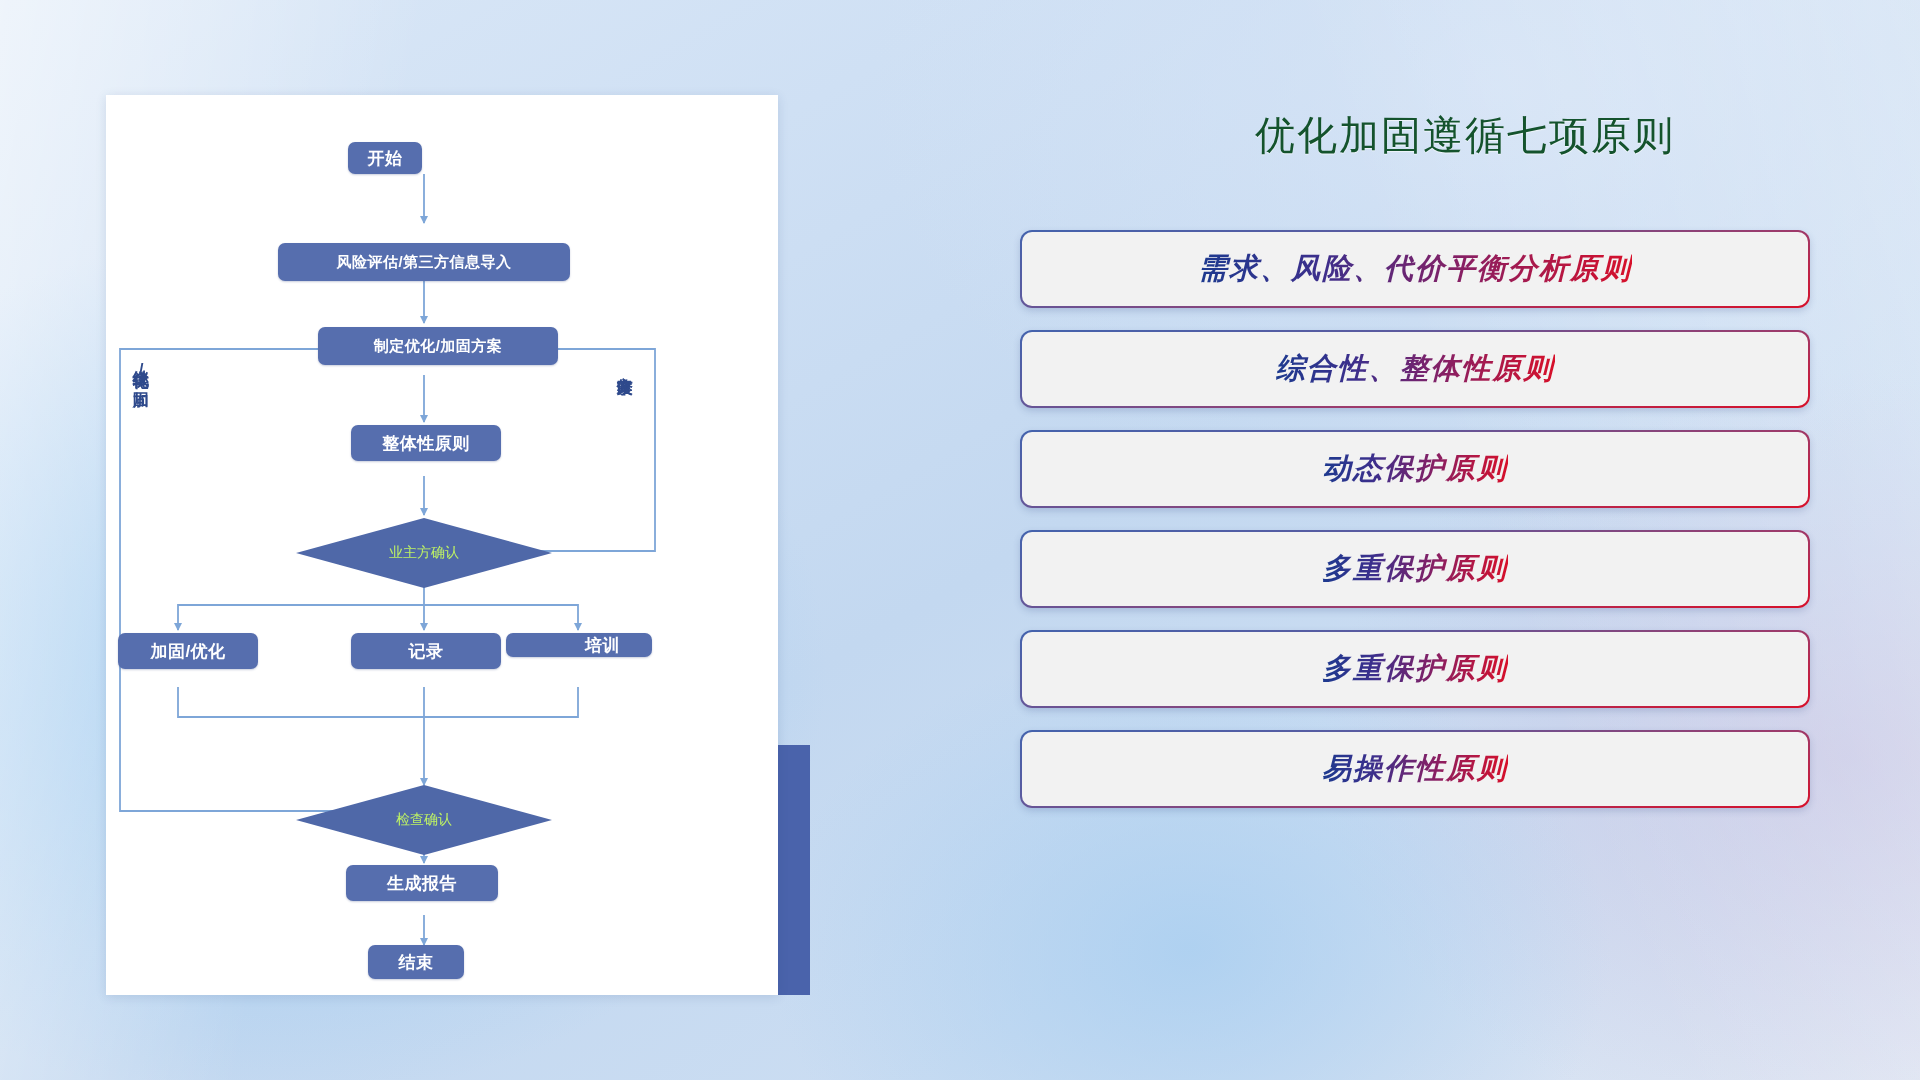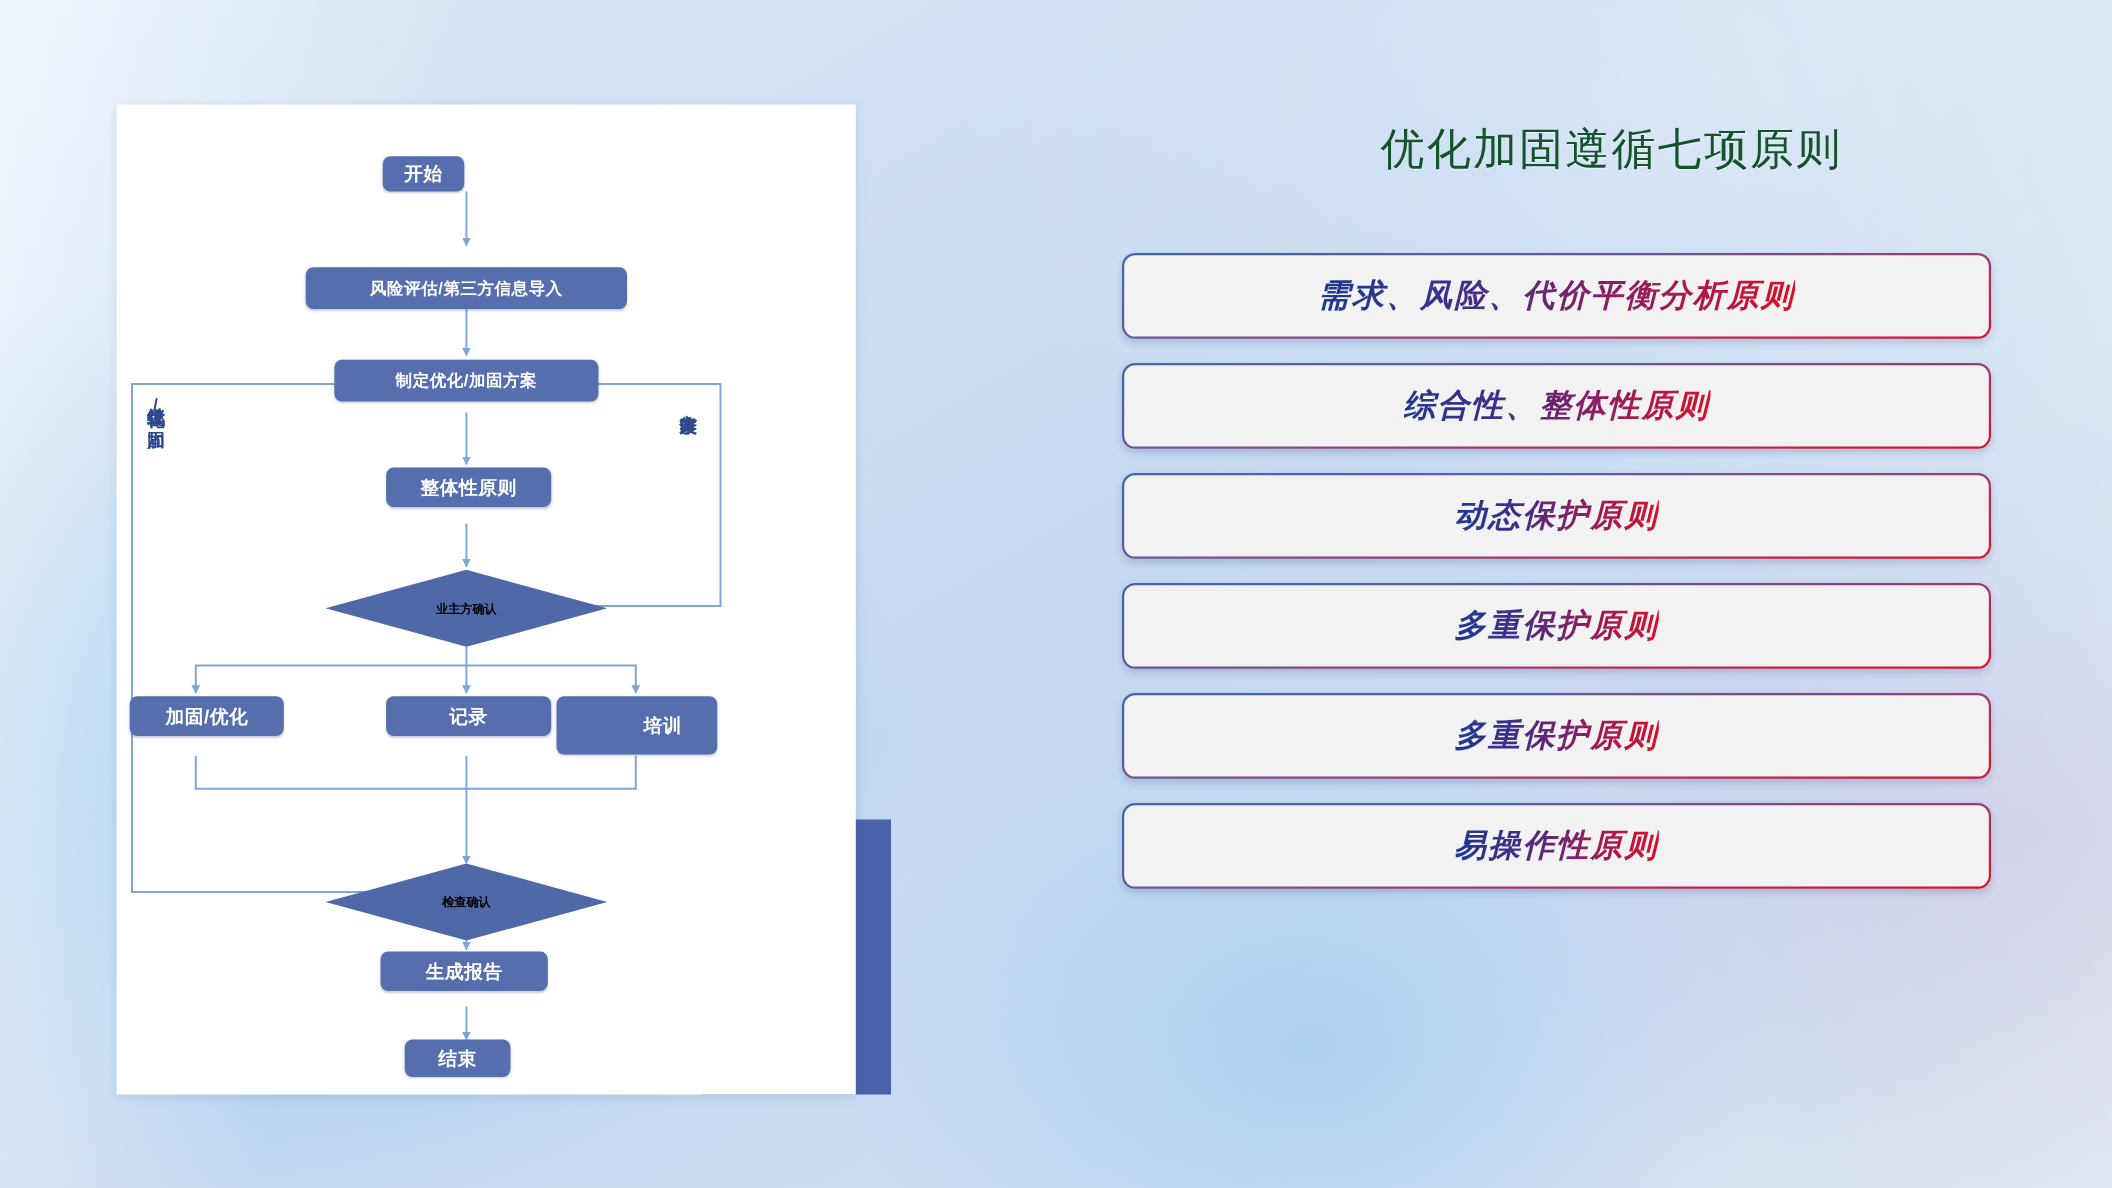--- a/index.html
+++ b/index.html
@@ -50,21 +50,21 @@
     white-space:nowrap;
     letter-spacing:0.5px;
     box-shadow:0 1px 2px rgba(40,60,120,0.25);
   }
   .node.small{ font-size:17px; }
   .node.mid  { font-size:15px; }
 
   .diamond{
     position:absolute;
     display:flex; align-items:center; justify-content:center;
-    color:#000000; font-weight:bold; font-size:11px;
+    color:#bef264; font-weight:normal; font-size:14px;
     background:#4f68a8;
     clip-path:polygon(50% 0%, 100% 50%, 50% 100%, 0% 50%);
   }
 
   .vlabel{
     position:absolute;
     writing-mode:vertical-rl;
     text-orientation:upright;
     color:#2f4a8c;
     font-size:16px;
@@ -152,31 +152,31 @@
         <path d="M252,716 L14,716 L14,254 L262,254" marker-end="url(#ah)"></path>
 
         <path d="M430,456 L549,456 L549,254 L378,254" marker-end="url(#ah)"></path>
       </g>
     </svg>
 
     <div class="node small" style="left:242px; top:47px; width:74px; height:32px;">开始</div>
 
     <div class="node mid" style="left:172px; top:148px; width:292px; height:38px;">风险评估/第三方信息导入</div>
 
-    <div class="node mid" style="left:198px; top:232px; width:240px; height:38px;">制定优化/加固方案</div>
+    <div class="node mid" style="left:212px; top:232px; width:240px; height:38px;">制定优化/加固方案</div>
 
     <div class="node small" style="left:245px; top:330px; width:150px; height:36px;">整体性原则</div>
 
     <div class="diamond" style="left:190px; top:423px; width:256px; height:70px;">业主方确认</div>
 
     <div class="node small" style="left:12px; top:538px; width:140px; height:36px;">加固/优化</div>
 
     <div class="node small" style="left:245px; top:538px; width:150px; height:36px;">记录</div>
 
-    <div class="node small" style="left:400px; top:538px; width:146px; height:53px;padding-left:47px;">培训</div>
+    <div class="node small" style="left:400px; top:538px; width:146px; height:24px;padding-left:47px;">培训</div>
 
     <div class="diamond" style="left:190px; top:690px; width:256px; height:70px;">检查确认</div>
 
     <div class="node small" style="left:240px; top:770px; width:152px; height:36px;">生成报告</div>
 
     <div class="node small" style="left:262px; top:850px; width:96px; height:34px;">结束</div>
 
     <div class="vlabel" style="left:26px; top:262px;">继续优化/加固</div>
 
     <div class="vlabel" style="left:510px; top:268px;">方案修改</div>

